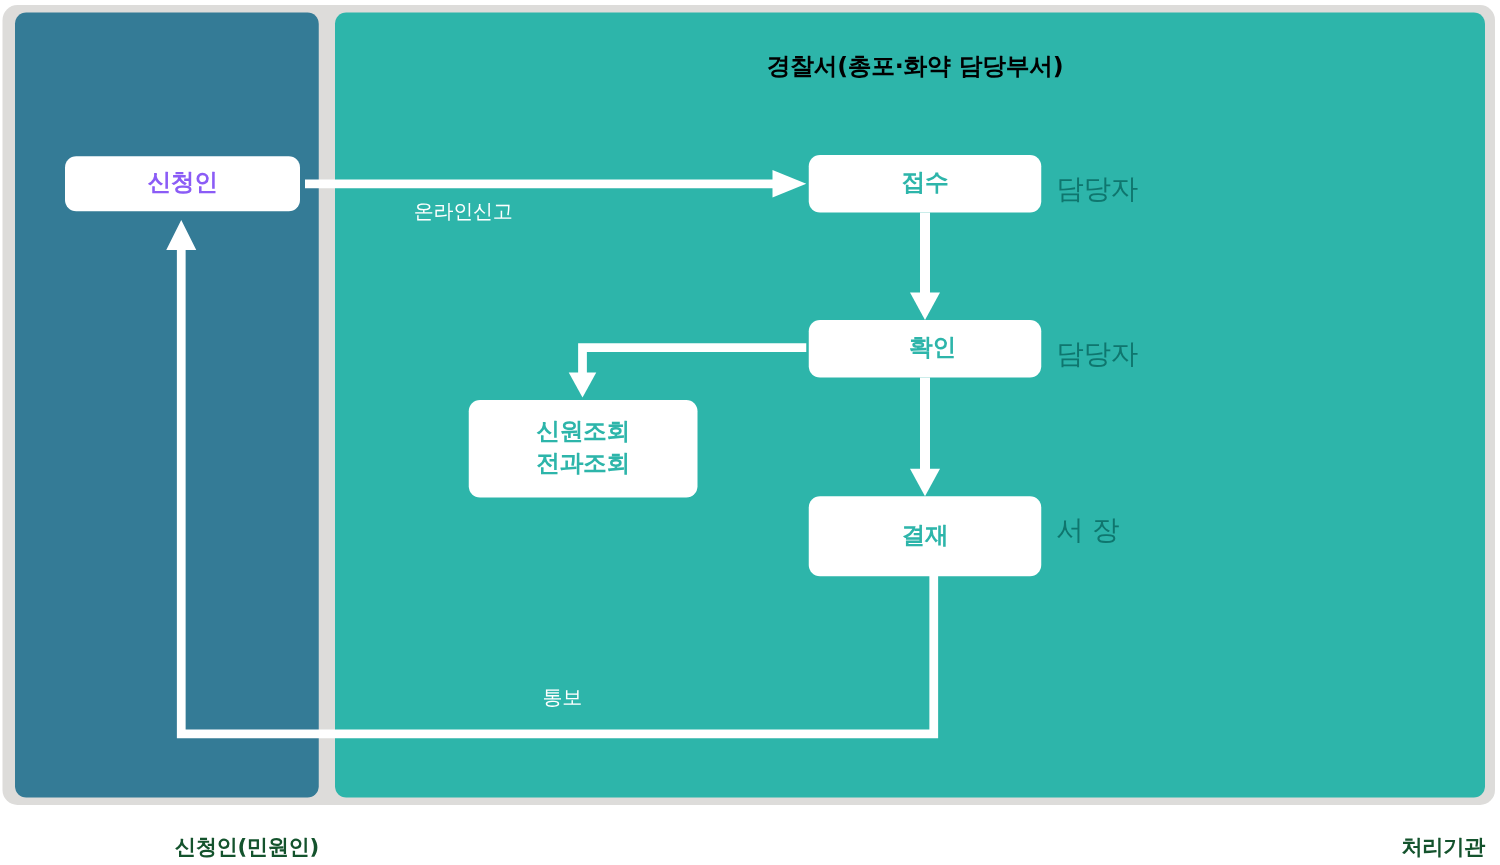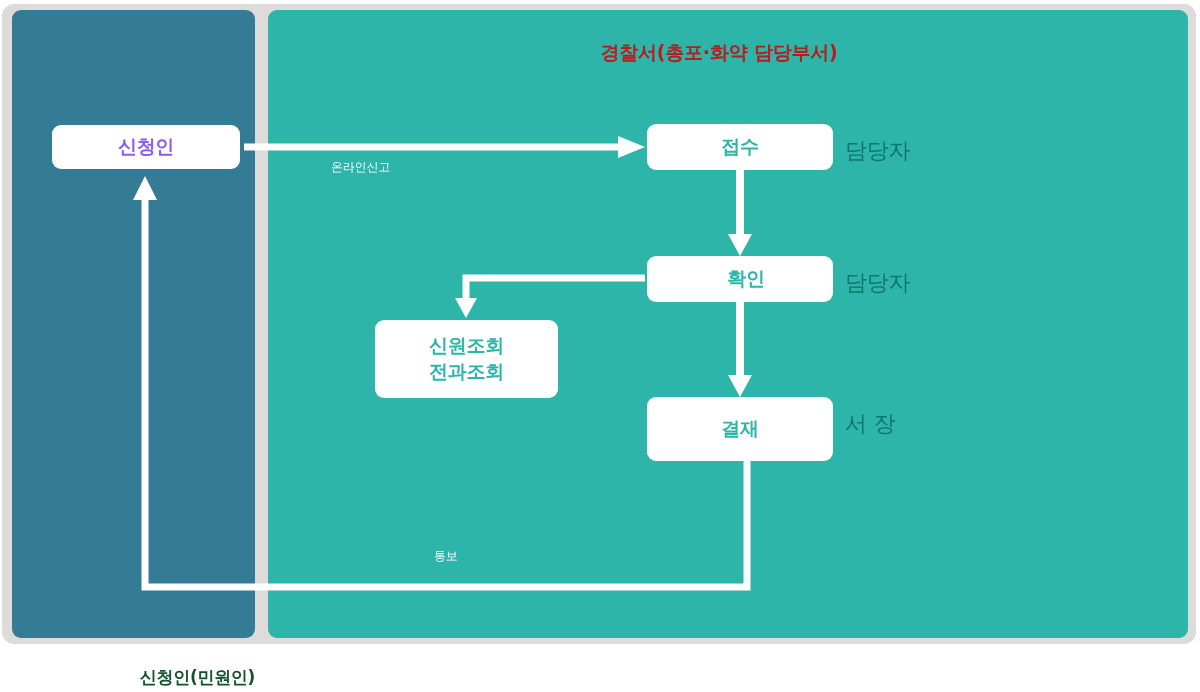--- a/index.html
+++ b/index.html
@@ -48,25 +48,25 @@
     left: 268px;
     top: 10px;
     width: 920px;
     height: 628px;
     background: #2db5aa;
   }
 
   
   .lane-title {
     position: absolute;
-    left: 259px;
+    left: 272px;
     top: 40px;
     width: 920px;
     text-align: center;
-    color: #b91c1c;
+    color: #000000;
     font-size: 19px;
     font-weight: bold;
     letter-spacing: -0.2px;
     white-space: nowrap;
   }
 
   
   .node {
     position: absolute;
     box-sizing: border-box;
@@ -104,21 +104,21 @@
     letter-spacing: -0.2px;
   }
   #role-receipt { left: 845px; top: 136px; }
   #role-confirm { left: 845px; top: 268px; }
   #role-approve { left: 845px; top: 409px; }
 
   
   .edge-label {
     position: absolute;
     color: #ffffff;
-    font-size: 12px;
+    font-size: 16px;
     white-space: nowrap;
     letter-spacing: -0.2px;
   }
   #label-online { left: 331px; top: 159px; }
   #label-notify { left: 434px; top: 548px; }
 
   
   #connectors {
     position: absolute;
     left: 0;
@@ -203,14 +203,15 @@
   </div>
 
   <div class="role" id="role-receipt">담당자</div>
   <div class="role" id="role-confirm">담당자</div>
   <div class="role" id="role-approve">서 장</div>
 
   <div class="edge-label" id="label-online">온라인신고</div>
   <div class="edge-label" id="label-notify">통보</div>
 
   <div class="lane-caption" id="caption-applicant">신청인(민원인)</div>
+  <div class="lane-caption" id="caption-agency">처리기관</div>
 
 </div>
 
 </body></html>

